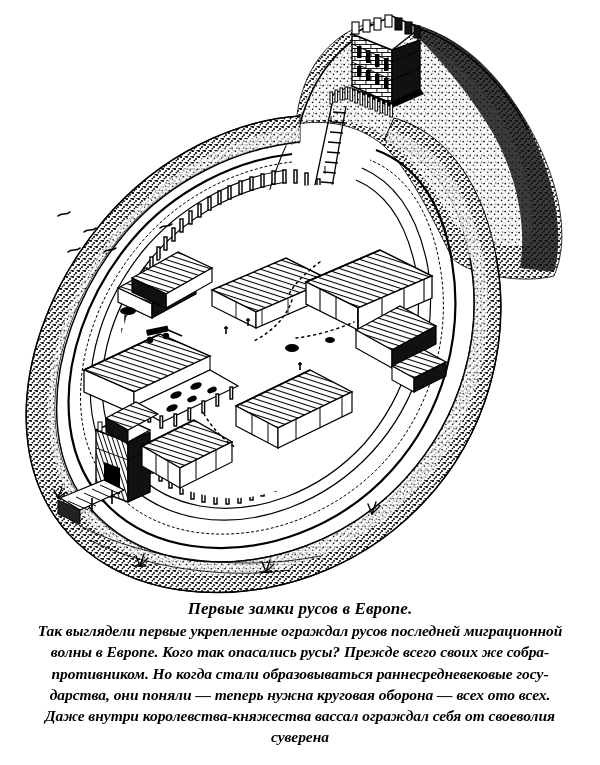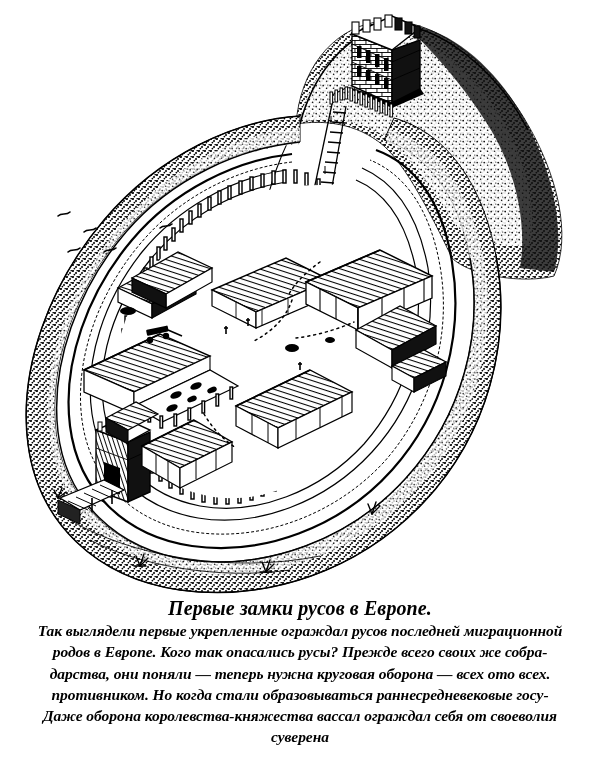--- a/index.html
+++ b/index.html
@@ -15,21 +15,21 @@
   #illustration{position:absolute;left:0;top:0;width:600px;height:598px;}
   #illustration svg{display:block;width:600px;height:598px;}
 
   
   #caption{
     position:absolute;left:0;top:598px;width:600px;
     text-align:center;
   }
   #caption .cap-title{
     font-weight:bold;font-style:italic;
-    font-size:20px;line-height:21px;
+    font-size:17px;line-height:21px;
     letter-spacing:.1px;
     margin:0 0 1px 0;
   }
   #caption .cap-body{
     font-weight:bold;font-style:italic;
     font-size:15.5px;line-height:21.3px;
     letter-spacing:-.05px;
     margin:0;padding:0 4px;
   }
   #caption .cap-body .ln{display:block;white-space:nowrap;}
@@ -561,21 +561,21 @@
         <path d="M70,520 C130,556 230,574 320,556"></path>
       </g>
 
     </svg>
   </div>
 
   <div id="caption">
     <div class="cap-title">Первые замки русов в Европе.</div>
     <div class="cap-body">
       <span class="ln">Так выглядели первые укрепленные ограждал русов последней миграционной</span>
-      <span class="ln">родов в Европе. Кого так опасались русы? Прежде всего своих же собра-</span>
+      <span class="ln">волны в Европе. Кого так опасались русы? Прежде всего своих же собра-</span>
+      <span class="ln">противником. Но когда стали образовываться раннесредневековые госу-</span>
       <span class="ln">дарства, они поняли — теперь нужна круговая оборона — всех ото всех.</span>
-      <span class="ln">противником. Но когда стали образовываться раннесредневековые госу-</span>
-      <span class="ln">Даже оборона королевства-княжества вассал ограждал себя от своеволия</span>
+      <span class="ln">Даже внутри королевства-княжества вассал ограждал себя от своеволия</span>
       <span class="ln last">суверена</span>
     </div>
   </div>
 
 </div>
 
 </body></html>

